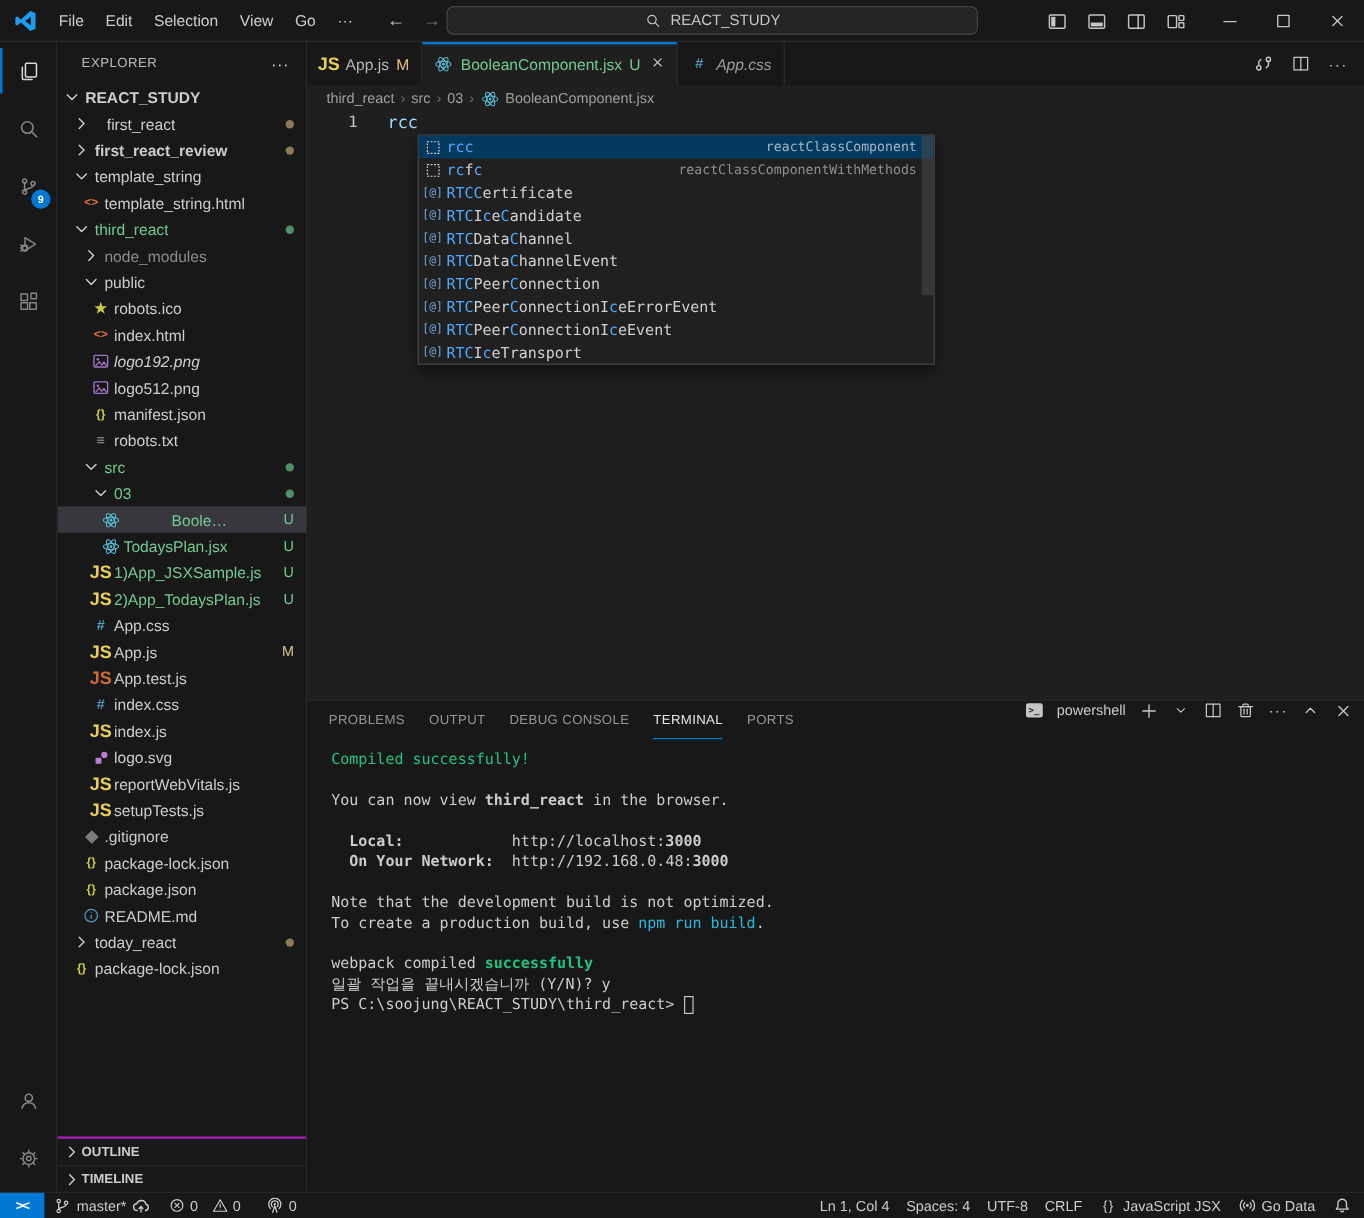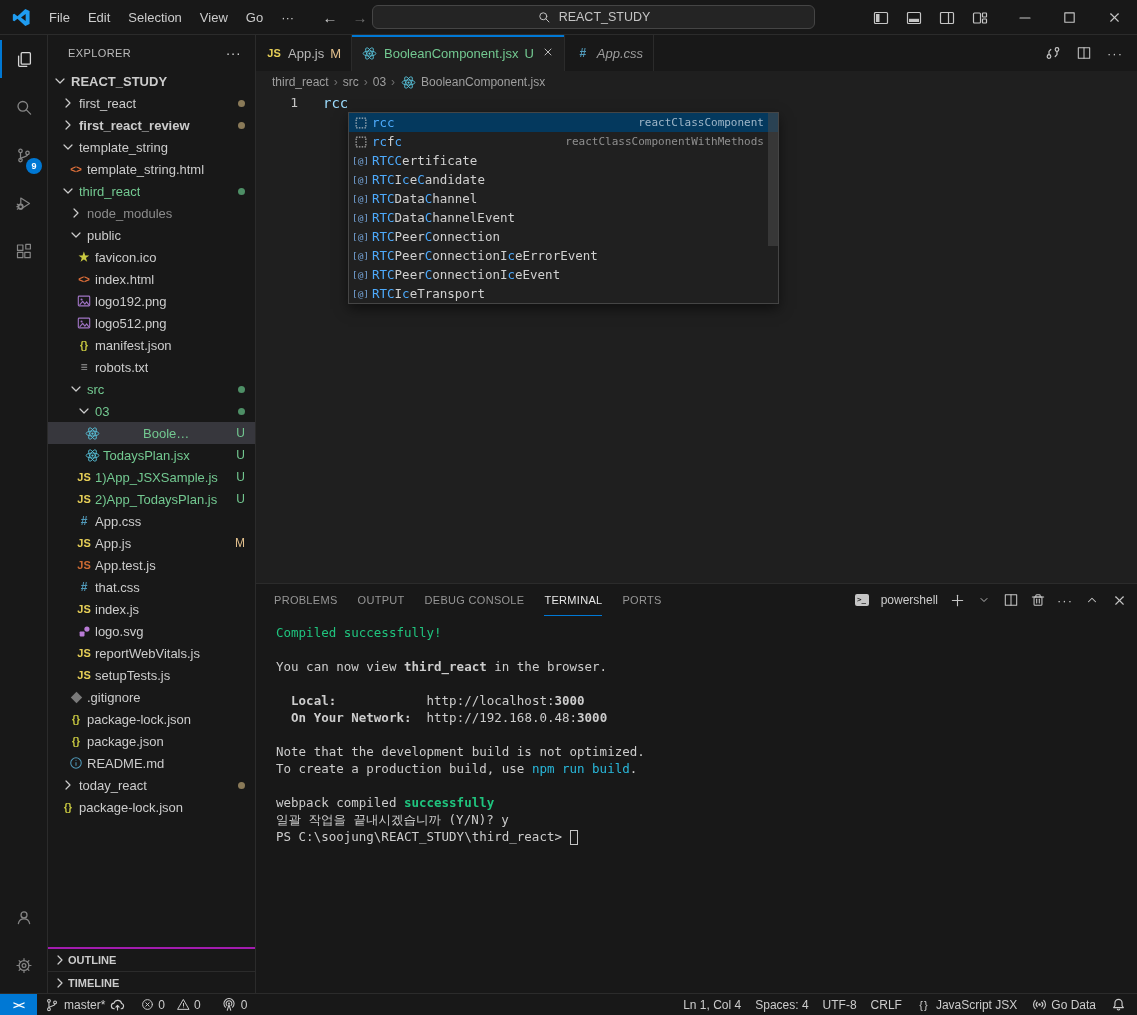--- a/index.html
+++ b/index.html
@@ -1,21 +1,21 @@
 <!DOCTYPE html>
 <html><head>
 <meta charset="utf-8">
 <style>
   *{box-sizing:border-box;margin:0;padding:0}
   html,body{background:#000}
   .app{width:1137px;height:1015px;position:relative;background:#1f1f1f;color:#ccc;
        font-family:"Liberation Sans",sans-serif;overflow:hidden;font-size:13px}
   .i{display:inline-flex;align-items:center;justify-content:center;width:16px;height:16px;flex:none}
   .tg{display:inline-flex;align-items:center;justify-content:center}
-  .ft{display:inline-flex;width:16px;justify-content:center;font-weight:bold;font-size:11px}
+  .ft{display:inline-flex;width:16px;justify-content:center;font-weight:bold;font-size:15px}
 
   
   .titlebar{height:35px;background:#181818;border-bottom:1px solid #2b2b2b;display:flex;align-items:center;position:relative;padding-left:8px}
   .logo{width:26px;margin-right:6px}
   .menus{display:flex}
   .menu-item{font-size:13px;color:#ccc;padding:2px 9px;border-radius:5px;cursor:default}
   .navarrows{position:absolute;left:322px;display:flex;gap:14px;color:#ccc}
   .searchbox{position:absolute;left:372px;top:5px;width:443px;height:24px;background:#242424;border:1px solid #454545;border-radius:6px;display:flex;align-items:center;justify-content:center;gap:6px;color:#c5c5c5;font-size:12.5px}
   .winctrls{position:absolute;right:0;top:0;height:35px;display:flex;align-items:center}
   .layouticons{display:flex;gap:17px;margin-right:14px;color:#c5c5c5}
@@ -74,21 +74,21 @@
   .s-row{height:19px;display:flex;align-items:center;padding:0 14px 0 3px;color:#d0d0d0;cursor:pointer}
   .s-row.sel{background:#04395e}
   .s-row .i{width:17px;margin-right:3px}
   .seg.m{color:#4daafc}
   .s-detail{margin-left:auto;font-size:11px;color:#8f8f8f}
   .s-row.sel .s-detail{color:#9fb6c8}
   .s-scroll{position:absolute;right:0;top:0;width:10px;height:133px;background:#4b4b4b;opacity:.55}
 
   
   .panel{flex:1;min-height:0;border-top:1px solid #2b2b2b;background:#181818;display:flex;flex-direction:column}
-  .panel-header{height:32px;flex:none;display:flex;align-items:center;padding:0 10px 0 18px}
+  .panel-header{height:32px;flex:none;display:flex;align-items:flex-start;padding:0 10px 0 18px}
   .p-tab{height:100%;display:flex;align-items:center;font-size:11px;letter-spacing:.3px;color:#969696;margin-right:20px;border-bottom:1px solid transparent;cursor:pointer}
   .p-tab.active{color:#e7e7e7;border-bottom-color:#0078d4}
   .panel-actions{margin-left:auto;display:flex;align-items:center;gap:11px;color:#c5c5c5}
   .ps-label{font-size:12px;color:#ccc}
   .psico{background:#c5c5c5;color:#181818;border-radius:2px;font-size:7.5px;padding:2px 2.5px;font-family:"DejaVu Sans Mono",monospace;line-height:1;font-weight:bold}
   .terminal{flex:1;padding:8px 0 0 20px;font-family:"DejaVu Sans Mono",monospace;font-size:12.5px;line-height:17px;color:#ccc;white-space:pre}
   .t-green{color:#1fc47e}.t-cyan{color:#29b8db}.t-b{font-weight:bold}
   .t-cursor{display:inline-block;width:8px;height:15px;border:1px solid #c5c5c5;vertical-align:middle}
 
   
@@ -266,21 +266,21 @@
       </div>
       <div class="tree" id="tree">
           <div class="tree-row" style="padding-left: 4px;">
             <span class="i">
               <svg width="16" height="16" viewBox="0 0 16 16" fill="none" stroke="currentColor" stroke-width="1.2" stroke-linecap="round" stroke-linejoin="round">
                 <polyline points="4 6 8 10 12 6"></polyline>
               </svg>
             </span>
             <span class="lbl bold">REACT_STUDY</span>
           </div>
-          <div class="tree-row" style="padding-left: 12px;">
+          <div class="tree-row" style="padding-left: 12px; gap: 10px;">
             <span class="i">
               <svg width="16" height="16" viewBox="0 0 16 16" fill="none" stroke="currentColor" stroke-width="1.2" stroke-linecap="round" stroke-linejoin="round">
                 <polyline points="6 4 10 8 6 12"></polyline>
               </svg>
             </span>
             <span class="lbl">first_react</span>
             <span class="dot mod"></span>
           </div>
           <div class="tree-row" style="padding-left: 12px; font-weight: bold;">
             <span class="i">
@@ -327,29 +327,29 @@
               <svg width="16" height="16" viewBox="0 0 16 16" fill="none" stroke="currentColor" stroke-width="1.2" stroke-linecap="round" stroke-linejoin="round">
                 <polyline points="4 6 8 10 12 6"></polyline>
               </svg>
             </span>
             <span class="lbl">public</span>
           </div>
           <div class="tree-row" style="padding-left: 28px;">
             <span class="i">
               <span class="ft" style="color:#cbcb41;font-size:12px">★</span>
             </span>
-            <span class="lbl">favicon.ico</span>
+            <span class="lbl">robots.ico</span>
           </div>
           <div class="tree-row" style="padding-left: 28px;">
             <span class="i">
               <span class="ft" style="color:#e0703a;font-size:10px">&lt;&gt;</span>
             </span>
             <span class="lbl">index.html</span>
           </div>
-          <div class="tree-row" style="padding-left: 28px;">
+          <div class="tree-row" style="padding-left: 28px; font-style: italic;">
             <span class="i">
               <svg width="14" height="14" viewBox="0 0 16 16" fill="none" stroke="#a074c4" stroke-width="1.3">
                 <rect x="1.5" y="2.5" width="13" height="11" rx="1"></rect>
                 <circle cx="5.2" cy="6.2" r="1.2" fill="#a074c4" stroke="none"></circle>
                 <path d="M3 12.5l3.5-4 2.5 3 2-2.5 2.5 3.5"></path>
               </svg>
             </span>
             <span class="lbl">logo192.png</span>
           </div>
           <div class="tree-row" style="padding-left: 28px;">
@@ -446,21 +446,21 @@
           <div class="tree-row" style="padding-left: 28px;">
             <span class="i">
               <span class="ft" style="color:#cc6b33">JS</span>
             </span>
             <span class="lbl">App.test.js</span>
           </div>
           <div class="tree-row" style="padding-left: 28px;">
             <span class="i">
               <span class="ft" style="color:#519aba;font-size:12px">#</span>
             </span>
-            <span class="lbl">that.css</span>
+            <span class="lbl">index.css</span>
           </div>
           <div class="tree-row" style="padding-left: 28px;">
             <span class="i">
               <span class="ft" style="color:#e7cf57">JS</span>
             </span>
             <span class="lbl">index.js</span>
           </div>
           <div class="tree-row" style="padding-left: 28px;">
             <span class="i">
               <svg width="13" height="13" viewBox="0 0 16 16" fill="#b97bd6">

